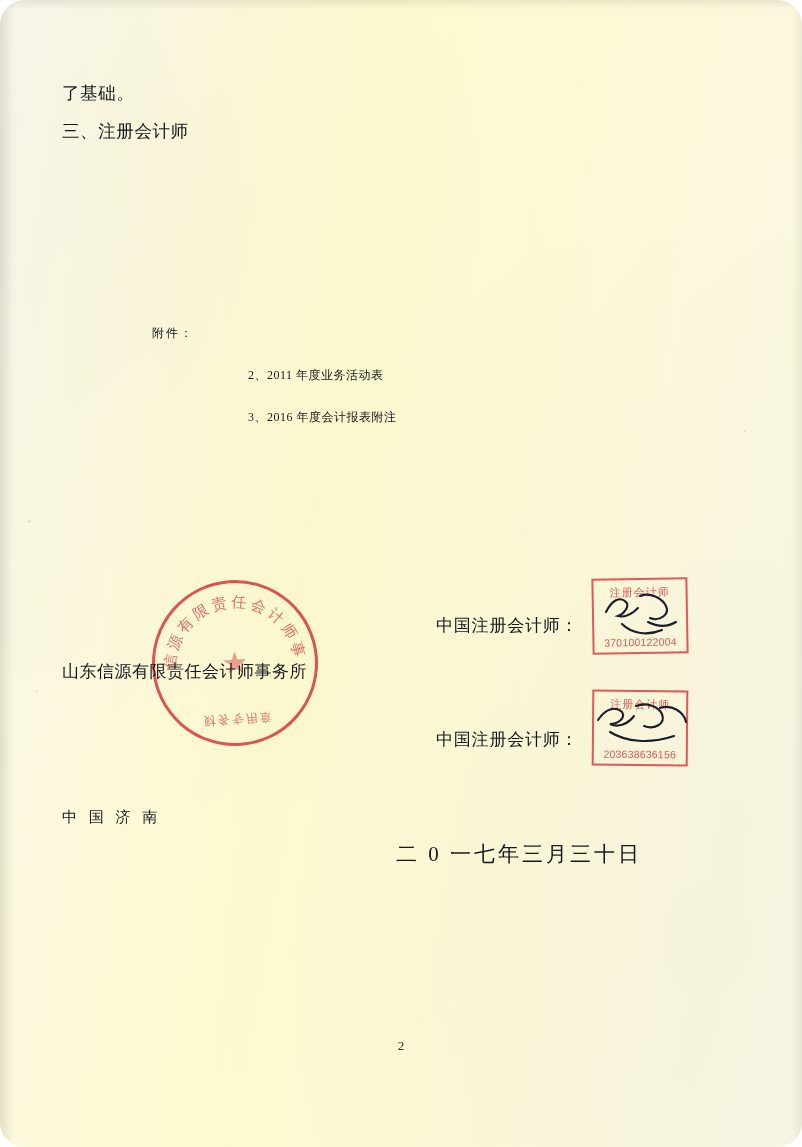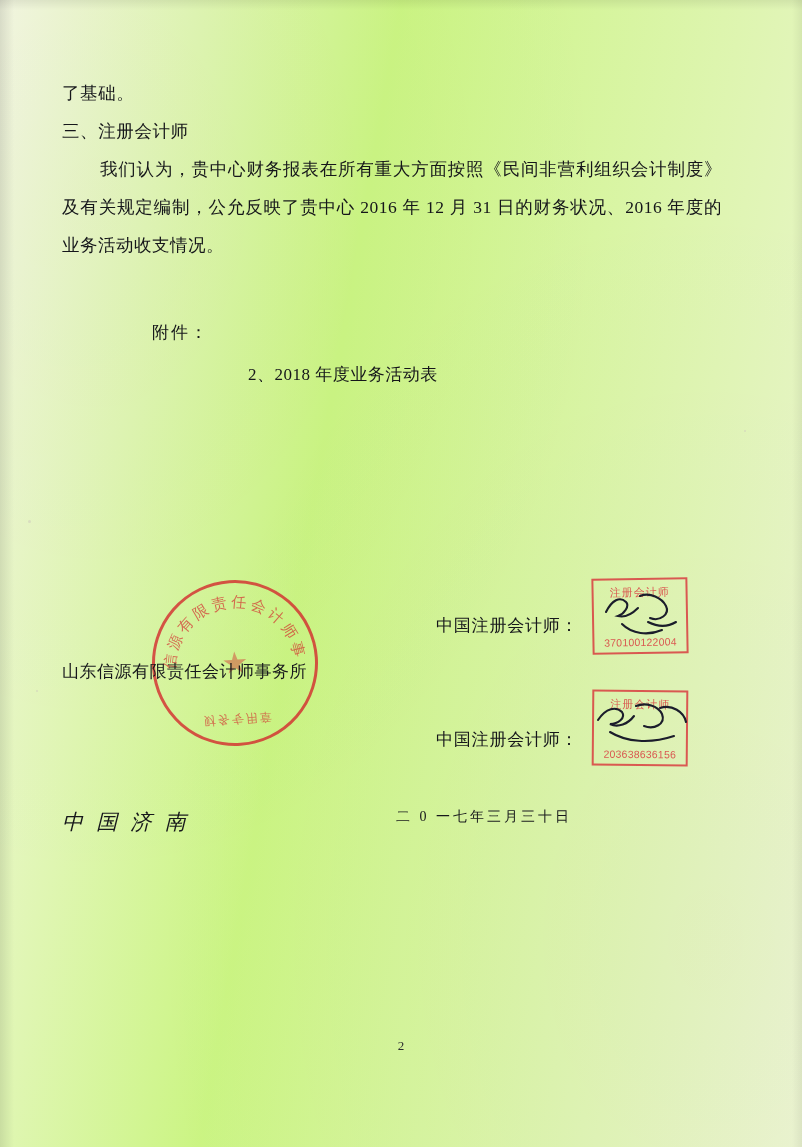--- a/index.html
+++ b/index.html
@@ -7,22 +7,23 @@
     padding: 0;
     background: #ffffff;
   }
   body {
     font-family: "Liberation Serif", serif;
   }
   #page {
     position: relative;
     width: 802px;
     height: 1147px;
-    background: #bef264;
+    background: #fef9c3;
     overflow: hidden;
+    border-radius: 25px;
   }
   
   #paper-texture {
     position: absolute;
     inset: 0;
     background:
       radial-gradient(ellipse at 12% 18%, rgba(0,0,0,0.018), rgba(0,0,0,0) 55%),
       radial-gradient(ellipse at 88% 82%, rgba(0,0,0,0.02), rgba(0,0,0,0) 60%),
       linear-gradient(100deg, rgba(250,248,240,0.9) 0%, rgba(255,255,255,0.2) 40%, rgba(248,246,238,0.8) 100%);
     pointer-events: none;
@@ -71,21 +72,21 @@
   }
 
   .attach-block {
     position: absolute;
     left: 90px;
     top: 238px;
     width: 560px;
   }
   .attach-row {
     display: flex;
-    font-size: 17px;
+    font-size: 12px;
     line-height: 42px;
     letter-spacing: 0.5px;
   }
   .attach-label {
     width: 96px;
     flex: none;
     letter-spacing: 2px;
   }
   .attach-item {
     flex: 1;
@@ -121,30 +122,29 @@
     left: 436px;
     top: 728px;
     font-size: 17px;
     letter-spacing: 0.8px;
     color: #16171b;
   }
   .city-line {
     position: absolute;
     left: 62px;
     top: 808px;
+    font-size: 15px;
+    letter-spacing: 4px;
+    color: #16171b;
+  }
+  .date-line {
+    position: absolute;
+    left: 396px;
+    top: 840px;
     font-size: 21px;
-    letter-spacing: 4px;
-    color: #16171b;
-    font-style: italic;
-  }
-  .date-line {
-    position: absolute;
-    left: 396px;
-    top: 808px;
-    font-size: 14px;
     letter-spacing: 3px;
     color: #16171b;
   }
 
   
   .round-seal {
     position: absolute;
     left: 152px;
     top: 580px;
     width: 160px;
@@ -263,29 +263,32 @@
   <div class="speck" style="left:28px;top:520px;width:3px;height:3px;"></div>
   <div class="speck" style="left:36px;top:690px;width:2px;height:2px;"></div>
   <div class="speck" style="left:744px;top:430px;width:2px;height:2px;"></div>
 
   <div class="doc-body">
 
     <div class="line">了基础。</div>
 
     <div class="line">三、注册会计师</div>
 
-    <div class="para indent2">我们认为，贵中心财务报表在所有重大方面按照《民间非营利组织会计制度》及有关规定编制，公允反映了贵中心 2016 年 12 月 31 日的财务状况、2016 年度的业务活动收支情况。</div>
 
     <div class="attach-block">
       <div class="attach-row">
         <div class="attach-label">附件：</div>
       </div>
       <div class="attach-row">
         <div class="attach-label"></div>
-        <div class="attach-item">2、2018 年度业务活动表</div>
+        <div class="attach-item">2、2011 年度业务活动表</div>
+      </div>
+      <div class="attach-row">
+        <div class="attach-label"></div>
+        <div class="attach-item">3、2016 年度会计报表附注</div>
       </div>
     </div>
 
   </div>
 
   <div class="sig-area">
 
     <div class="round-seal">
       <svg class="seal-arc-text" viewBox="0 0 160 160">
         <defs>

